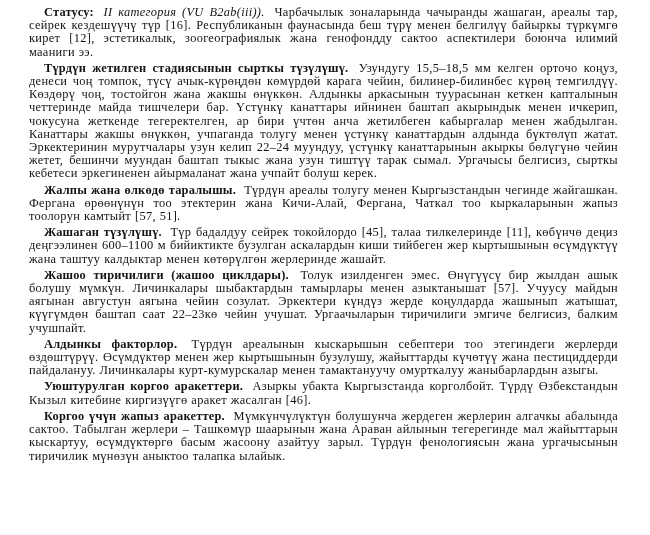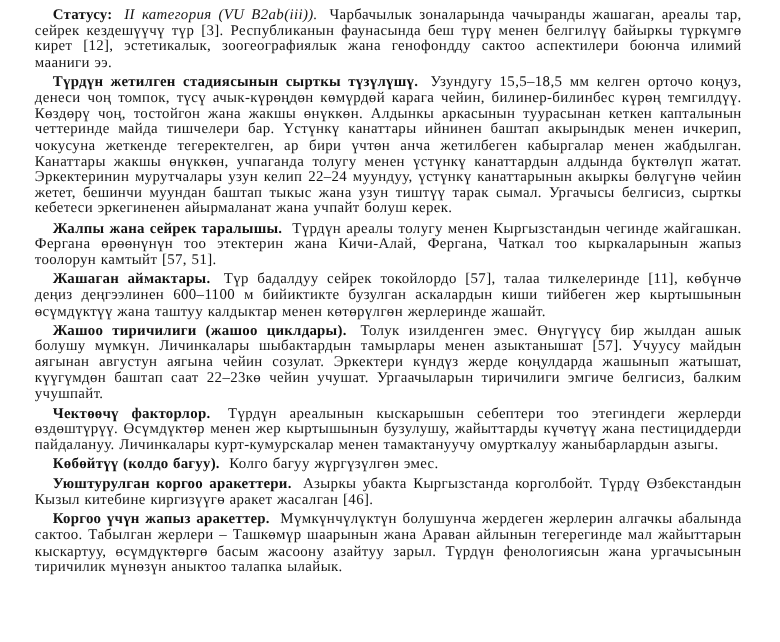--- a/index.html
+++ b/index.html
@@ -43,53 +43,49 @@
   }
 </style>
 </head>
 <body>
 
 <div class="page">
 
   <p class="para">
     <b class="lead">Статусу:</b>
     <i class="cat">II категория (VU  B2ab(iii)).</i>
-    <span>Чарбачылык зоналарында чачыранды жашаган, ареалы тар, сейрек кездешүүчү түр [3]. Республиканын фаунасында беш түрү менен белгилүү байыркы түркүмгө кирет [12], эстетикалык, зоогеографиялык жана генофондду сактоо аспектилери боюнча илимий мааниги ээ.</span>
+    <span>Чарбачылык зоналарында чачыранды жашаган, ареалы тар, сейрек кездешүүчү түр [16]. Республиканын фаунасында беш түрү менен белгилүү байыркы түркүмгө кирет [12], эстетикалык, зоогеографиялык жана генофондду сактоо аспектилери боюнча илимий мааниги ээ.</span>
   </p>
 
   <p class="para">
     <b class="lead">Түрдүн жетилген стадиясынын сырткы түзүлүшү.</b>
     <span>Узундугу 15,5–18,5 мм келген орточо коңуз, денеси чоң томпок, түсү ачык-күрөңдөн көмүрдөй карага чейин, билинер-билинбес күрөң темгилдүү. Көздөрү чоң, тостойгон жана жакшы өнүккөн. Алдынкы аркасынын туурасынан кеткен капталынын четтеринде майда тишчелери бар. Үстүнкү канаттары ийнинен баштап акырындык менен ичкерип, чокусуна жеткенде тегеректелген, ар бири үчтөн анча жетилбеген кабыргалар менен жабдылган. Канаттары жакшы өнүккөн, учпаганда толугу менен үстүнкү канаттардын алдында бүктөлүп жатат. Эркектеринин мурутчалары узун келип 22–24 муундуу, үстүнкү канаттарынын акыркы бөлүгүнө чейин жетет, бешинчи муундан баштап тыкыс жана узун тиштүү тарак сымал. Ургачысы белгисиз, сырткы кебетеси эркегиненен айырмаланат жана учпайт болуш керек.</span>
   </p>
 
   <p class="para">
-    <b class="lead">Жалпы жана сейрек таралышы.</b>
+    <b class="lead">Жалпы жана өлкөдө таралышы.</b>
     <span>Түрдүн ареалы толугу менен Кыргызстандын чегинде жайгашкан. Фергана өрөөнүнүн тоо этектерин жана Кичи-Алай, Фергана, Чаткал тоо кыркаларынын жапыз тоолорун камтыйт [57, 51].</span>
   </p>
 
   <p class="para">
-    <b class="lead">Жашаган аймактары.</b>
-    <span>Түр бадалдуу сейрек токойлордо [57], талаа тилкелеринде [11], көбүнчө деңиз деңгээлинен 600–1100 м бийиктикте бузулган аскалардын киши тийбеген жер кыртышынын өсүмдүктүү жана таштуу калдыктар менен көтөрүлгөн жерлеринде жашайт.</span>
+    <b class="lead">Жашаган түзүлүшү.</b>
+    <span>Түр бадалдуу сейрек токойлордо [45], талаа тилкелеринде [11], көбүнчө деңиз деңгээлинен 600–1100 м бийиктикте бузулган аскалардын киши тийбеген жер кыртышынын өсүмдүктүү жана таштуу калдыктар менен көтөрүлгөн жерлеринде жашайт.</span>
   </p>
 
 
   <p class="para">
     <b class="lead">Жашоо тиричилиги (жашоо циклдары).</b>
     <span>Толук изилденген эмес. Өнүгүүсү бир жылдан ашык болушу мүмкүн. Личинкалары шыбактардын тамырлары менен азыктанышат [57]. Учуусу майдын аягынан августун аягына чейин созулат. Эркектери күндүз жерде коңулдарда жашынып жатышат, күүгүмдөн баштап саат 22–23кө чейин учушат. Ургаачыларын тиричилиги эмгиче белгисиз, балким учушпайт.</span>
   </p>
 
   <p class="para">
-    <b class="lead">Чектөөчү факторлор.</b>
+    <b class="lead">Алдынкы факторлор.</b>
     <span>Түрдүн ареалынын кыскарышын себептери тоо этегиндеги жерлерди өздөштүрүү. Өсүмдүктөр менен жер кыртышынын бузулушу, жайыттарды күчөтүү жана пестициддерди пайдалануу. Личинкалары курт-кумурскалар менен тамактануучу омурткалуу жаныбарлардын азыгы.</span>
   </p>
 
-  <p class="para">
-    <b class="lead">Көбөйтүү (колдо багуу).</b>
-    <span>Колго багуу жүргүзүлгөн эмес.</span>
-  </p>
 
   <p class="para">
     <b class="lead">Уюштурулган коргоо аракеттери.</b>
     <span>Азыркы убакта Кыргызстанда корголбойт. Түрдү Өзбекстандын Кызыл китебине киргизүүгө аракет жасалган [46].</span>
   </p>
 
   <p class="para">
     <b class="lead">Коргоо үчүн жапыз аракеттер.</b>
     <span>Мүмкүнчүлүктүн болушунча жердеген жерлерин алгачкы абалында сактоо. Табылган жерлери – Ташкөмүр шаарынын жана Араван айлынын тегерегинде мал жайыттарын кыскартуу, өсүмдүктөргө басым жасоону азайтуу зарыл. Түрдүн фенологиясын жана ургачысынын тиричилик мүнөзүн аныктоо талапка ылайык.</span>
   </p>

